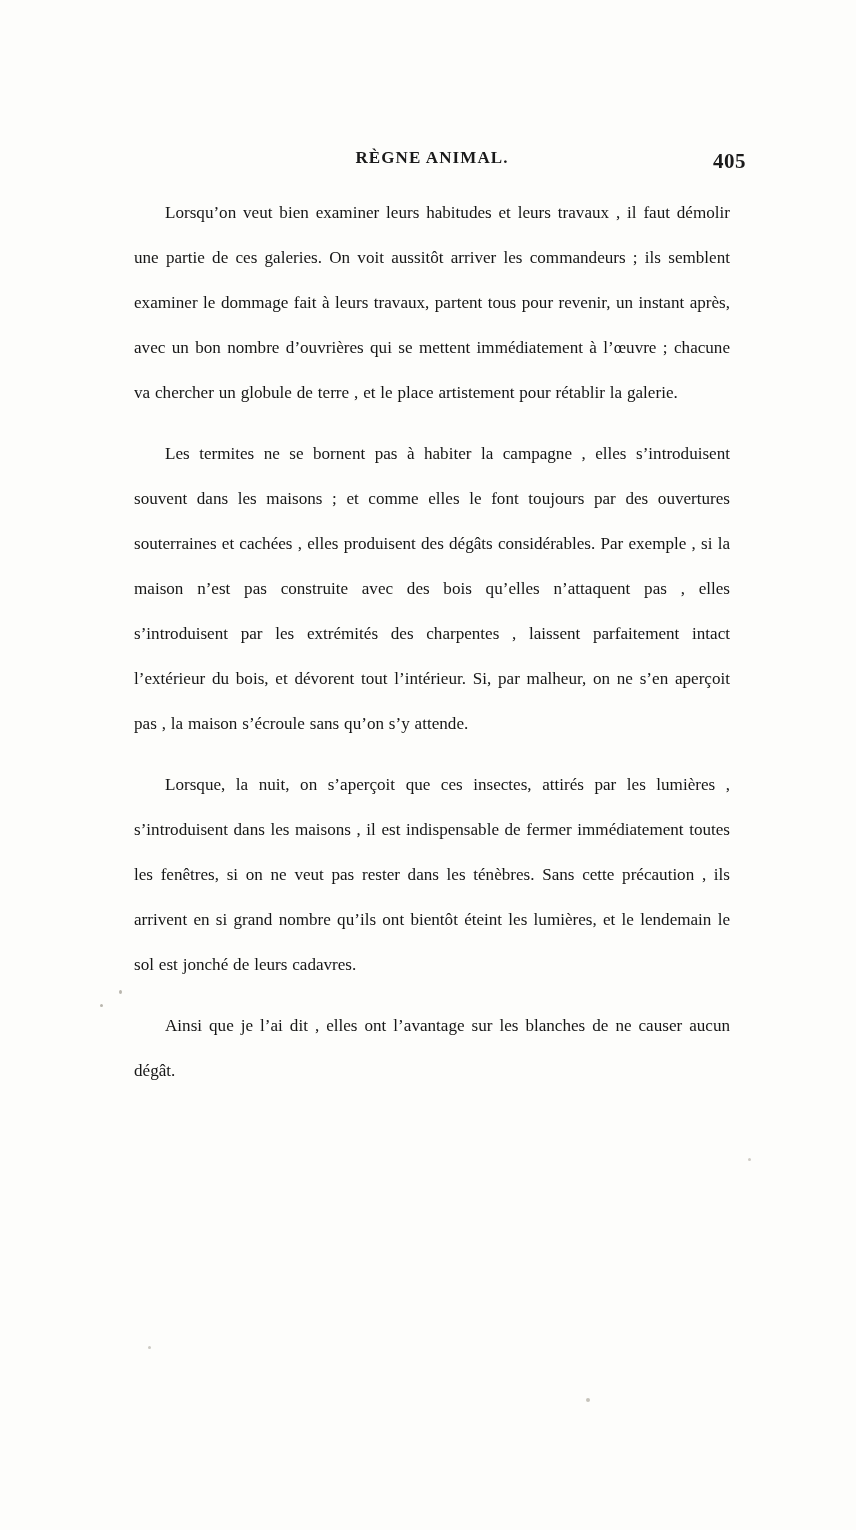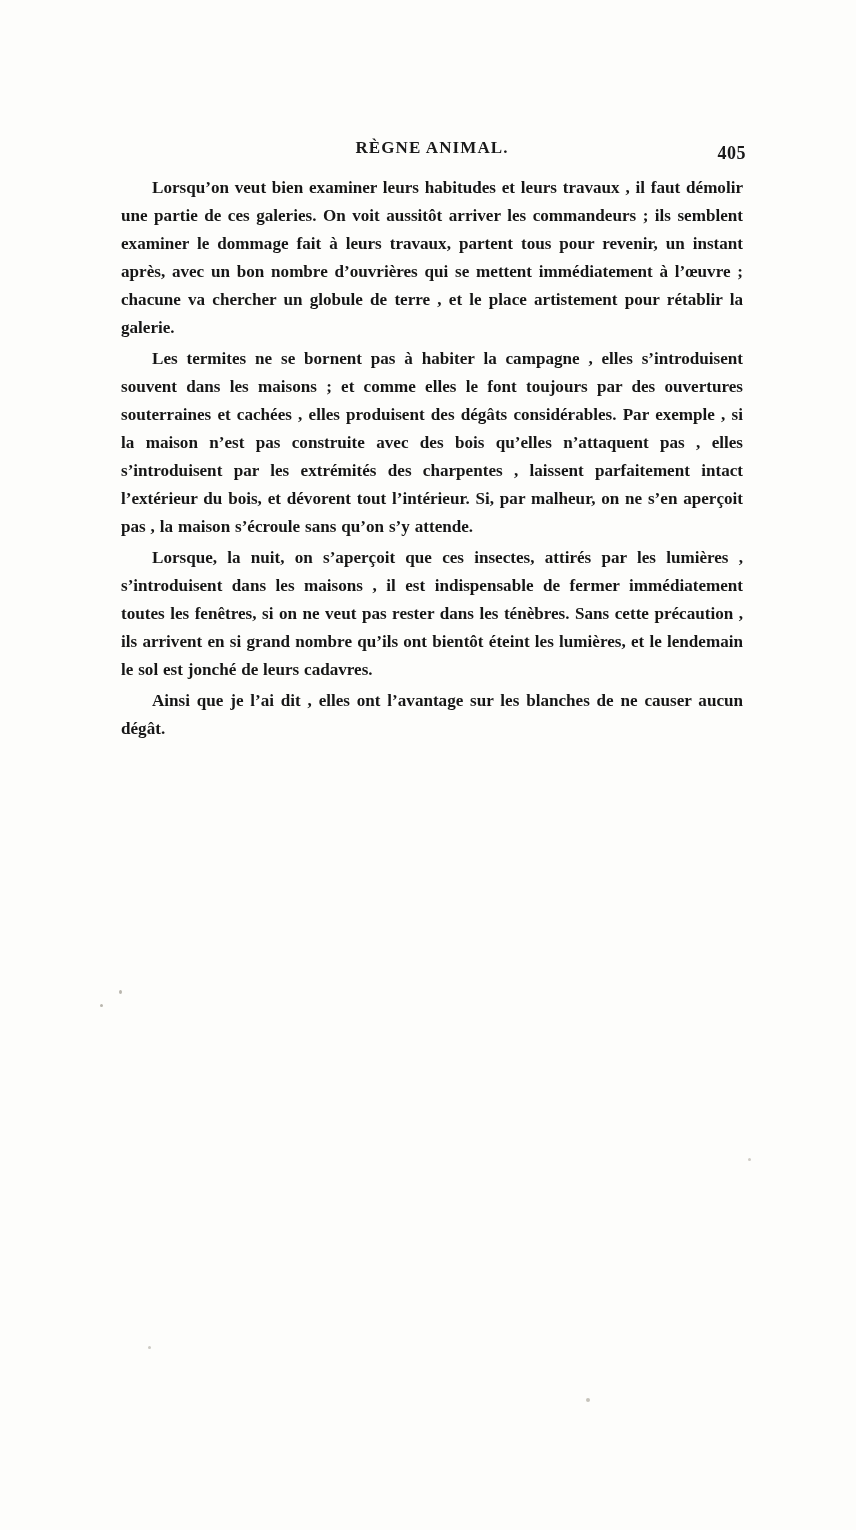--- a/index.html
+++ b/index.html
@@ -19,21 +19,21 @@
     position: absolute;
     left: 0;
     top: 0;
     width: 856px;
     height: 1530px;
     background: #fdfdfb;
   }
   .content {
     position: absolute;
     left: 118px;
-    top: 138px;
+    top: 148px;
     width: 628px;
   }
   .running-head {
     display: flex;
     align-items: baseline;
     justify-content: center;
     position: relative;
     height: 26px;
     margin-bottom: 10px;
   }
@@ -42,36 +42,35 @@
     font-size: 17px;
     letter-spacing: 1.1px;
     font-weight: bold;
     color: #1a1a1a;
     text-align: center;
   }
   .running-head .folio {
     position: absolute;
     right: 0;
     bottom: 0;
-    font-size: 18px;
+    font-size: 21px;
     font-weight: bold;
     letter-spacing: 0.5px;
     color: #1a1a1a;
     text-align: right;
   }
   .body-text p {
-    margin: 3px;
+    margin: 16px;
     text-indent: 31px;
     font-size: 17.1px;
-    line-height: 28px;
+    line-height: 45px;
     text-align: justify;
     text-justify: inter-word;
     color: #161616;
     word-spacing: 0.6px;
-    font-weight: bold;
   }
   .body-text p i {
     font-style: italic;
   }
   
   .speck {
     position: absolute;
     background: #b9b6ad;
     border-radius: 50%;
   }

